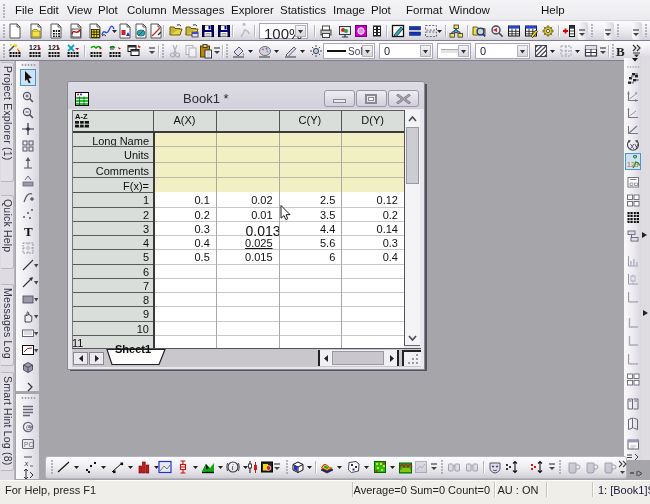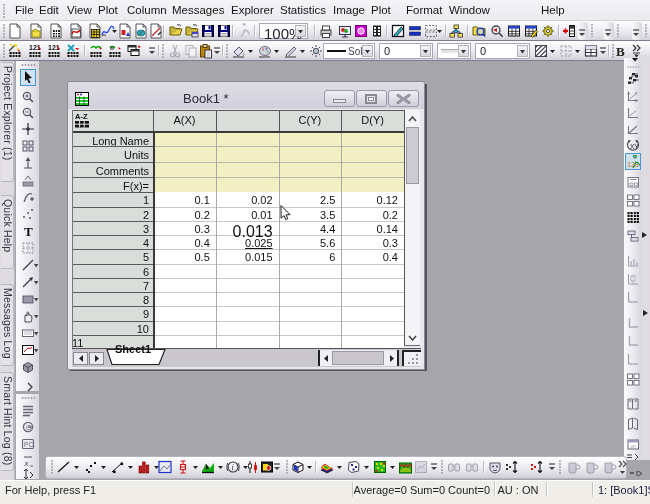--- a/index.html
+++ b/index.html
@@ -833,21 +833,21 @@
 <div style="position:absolute;left:72px;top:220.82px;width:81px;height:1px;background:#5a5a5a;"></div>
 <div style="position:absolute;left:155px;top:220.82px;width:249px;height:1px;background:#c8c8c8;"></div>
 <div style="position:absolute;left:153.0px;top:208.57px;width:56.8px;font-size:11px;color:#111;text-align:right;">0.2</div>
 <div style="position:absolute;left:215.8px;top:208.57px;width:56.8px;font-size:11px;color:#111;text-align:right;">0.01</div>
 <div style="position:absolute;left:278.5px;top:208.57px;width:56.8px;font-size:11px;color:#111;text-align:right;">3.5</div>
 <div style="position:absolute;left:341.2px;top:208.57px;width:56.8px;font-size:11px;color:#111;text-align:right;">0.2</div>
 <div style="position:absolute;left:72px;top:222.82px;width:77px;font-size:11px;color:#111;text-align:right;">3</div>
 <div style="position:absolute;left:72px;top:235.07px;width:81px;height:1px;background:#5a5a5a;"></div>
 <div style="position:absolute;left:155px;top:235.07px;width:249px;height:1px;background:#c8c8c8;"></div>
 <div style="position:absolute;left:153.0px;top:222.82px;width:56.8px;font-size:11px;color:#111;text-align:right;">0.3</div>
-<div style="position:absolute;left:215.8px;top:222.82px;width:56.8px;font-size:16px;color:#111;text-align:right;">0.013</div>
+<div style="position:absolute;left:215.8px;top:222.82px;width:56.8px;font-size:14px;color:#111;text-align:right;padding-left:8px;">0.013</div>
 <div style="position:absolute;left:278.5px;top:222.82px;width:56.8px;font-size:11px;color:#111;text-align:right;">4.4</div>
 <div style="position:absolute;left:341.2px;top:222.82px;width:56.8px;font-size:11px;color:#111;text-align:right;">0.14</div>
 <div style="position:absolute;left:72px;top:237.07px;width:77px;font-size:11px;color:#111;text-align:right;">4</div>
 <div style="position:absolute;left:72px;top:249.32px;width:81px;height:1px;background:#5a5a5a;"></div>
 <div style="position:absolute;left:155px;top:249.32px;width:249px;height:1px;background:#c8c8c8;"></div>
 <div style="position:absolute;left:153.0px;top:237.07px;width:56.8px;font-size:11px;color:#111;text-align:right;">0.4</div>
 <div style="position:absolute;left:215.8px;top:237.07px;width:56.8px;font-size:11px;color:#111;text-align:right;text-decoration:underline;">0.025</div>
 <div style="position:absolute;left:278.5px;top:237.07px;width:56.8px;font-size:11px;color:#111;text-align:right;">5.6</div>
 <div style="position:absolute;left:341.2px;top:237.07px;width:56.8px;font-size:11px;color:#111;text-align:right;">0.3</div>
 <div style="position:absolute;left:72px;top:251.32px;width:77px;font-size:11px;color:#111;text-align:right;">5</div>

